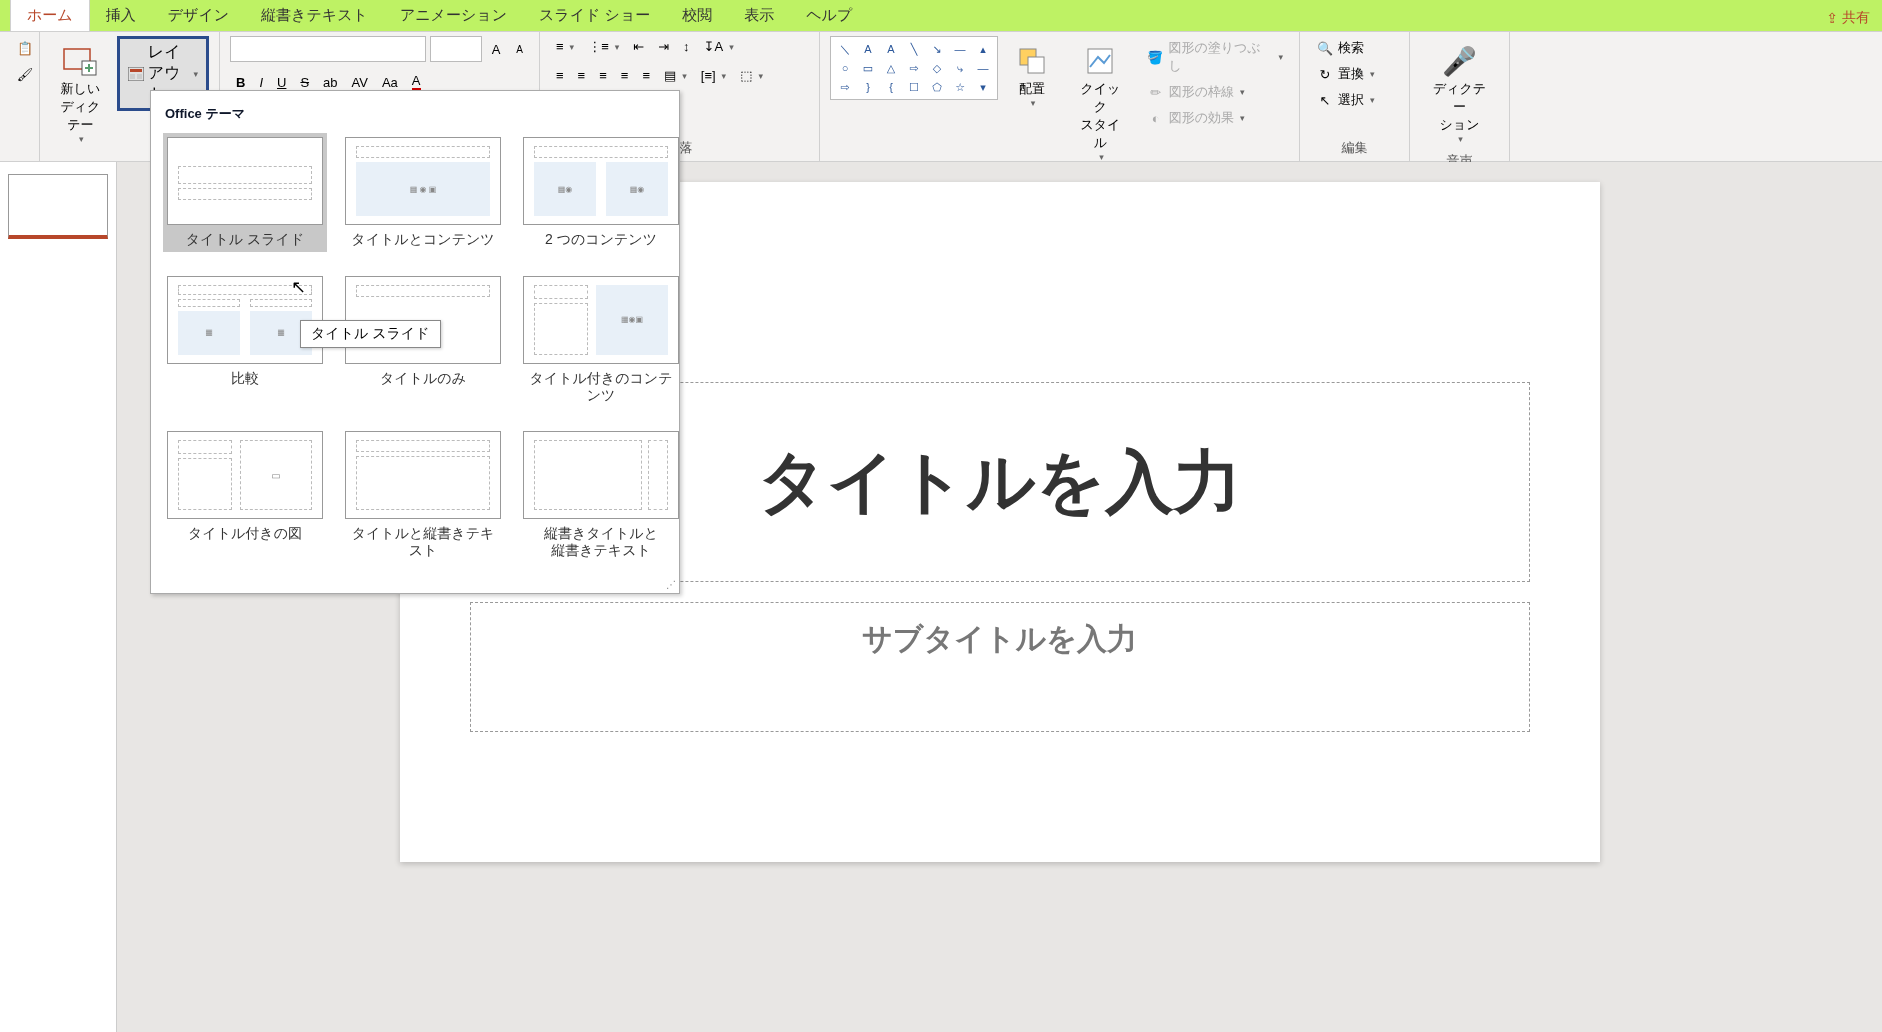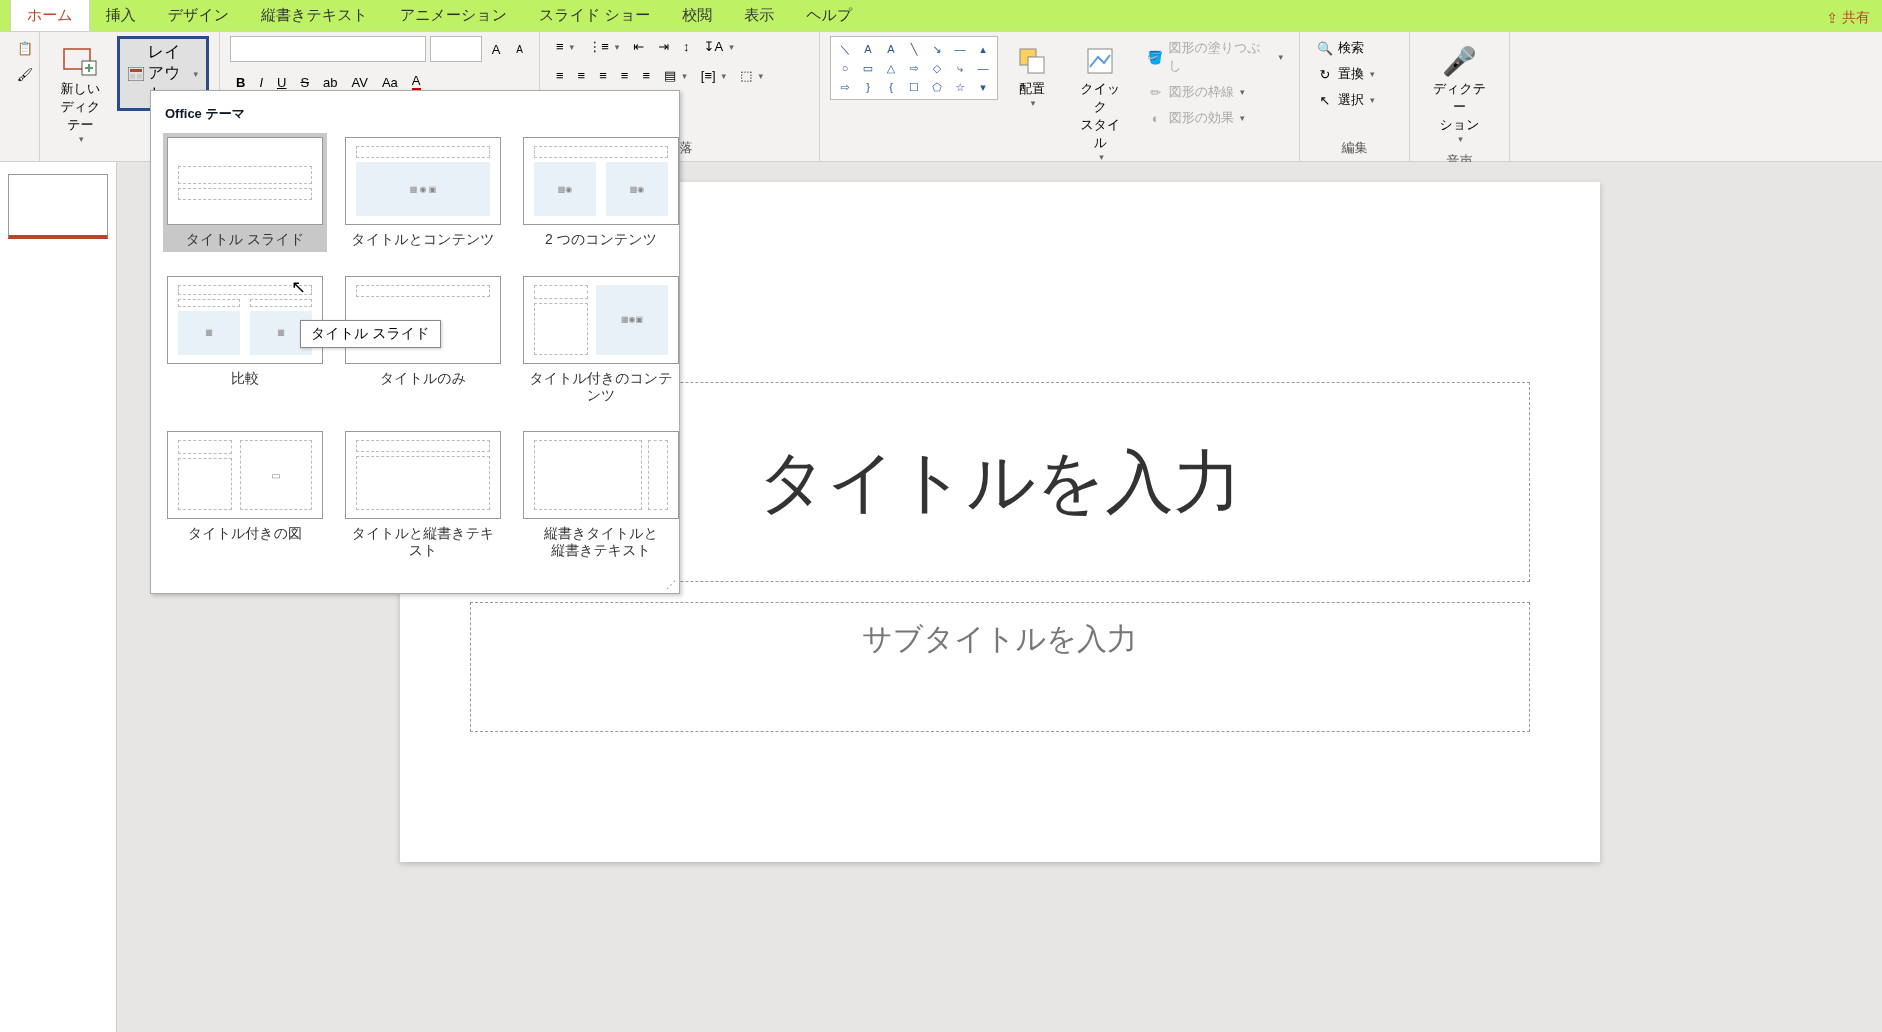--- a/index.html
+++ b/index.html
@@ -40,21 +40,21 @@
     .thumb-content { background: #e8f0f8; position: absolute; display: flex; align-items: center; justify-content: center; font-size: 8px; color: #888; }
     
     .tooltip { position: absolute; left: 300px; top: 320px; background: #fff; border: 1px solid #888; padding: 4px 10px; font-size: 14px; box-shadow: 1px 1px 3px rgba(0,0,0,0.2); z-index: 101; }
     
     
     .main-area { display: flex; height: calc(100% - 162px); }
     .slide-panel { width: 117px; border-right: 1px solid #ccc; padding: 12px 8px; }
     .slide-thumb { border: 1px solid #999; height: 65px; width: 100%; background: #fff; position: relative; }
     .slide-thumb.active { border-bottom: 4px solid #b7472a; }
     
-    .slide-editor { flex: 1; background: #e8e6e4; display: flex; justify-content: center; align-items: flex-start; padding-top: 20px; }
+    .slide-editor { flex: 1; background: #e8e6e4; display: flex; justify-content: center; align-items: flex-start; padding-top: 20px; font-weight: bold; }
     .slide { width: 1200px; height: 680px; background: #fff; position: relative; box-shadow: 0 2px 6px rgba(0,0,0,0.2); }
     .title-box { position: absolute; left: 70px; top: 200px; right: 70px; height: 200px; border: 1px dashed #999; display: flex; align-items: center; justify-content: center; font-size: 68px; color: #333; }
     .subtitle-box { position: absolute; left: 70px; top: 420px; right: 70px; height: 130px; border: 1px dashed #999; display: flex; align-items: flex-start; justify-content: center; font-size: 30px; color: #777; padding-top: 16px; }
     
     .resize-grip { position: absolute; bottom: 3px; right: 3px; font-size: 10px; color: #888; }
     
     .vcol { display: flex; flex-direction: column; gap: 2px; }
     .dropdown-arrow { font-size: 9px; color: #666; margin-left: 2px; }
   </style>
 </head>

